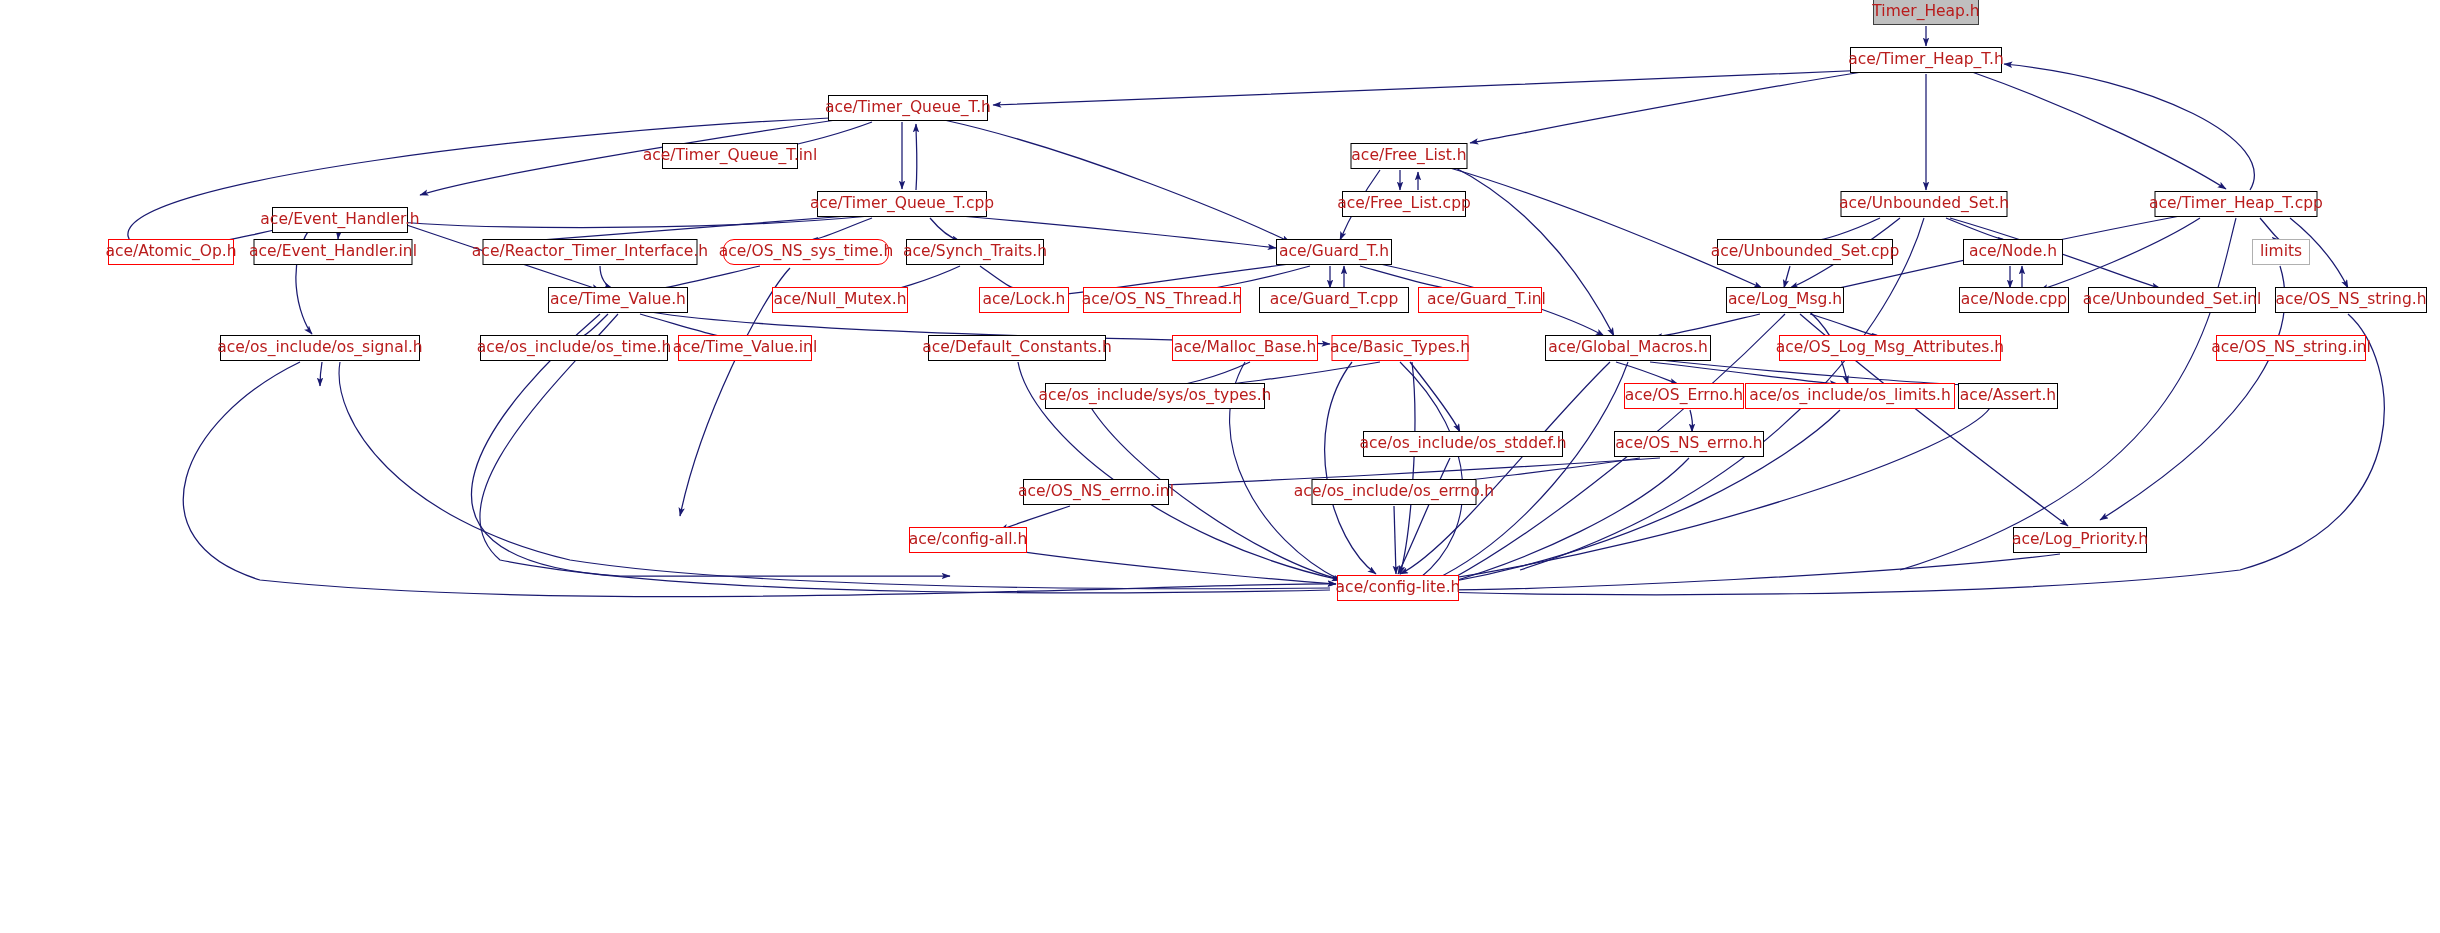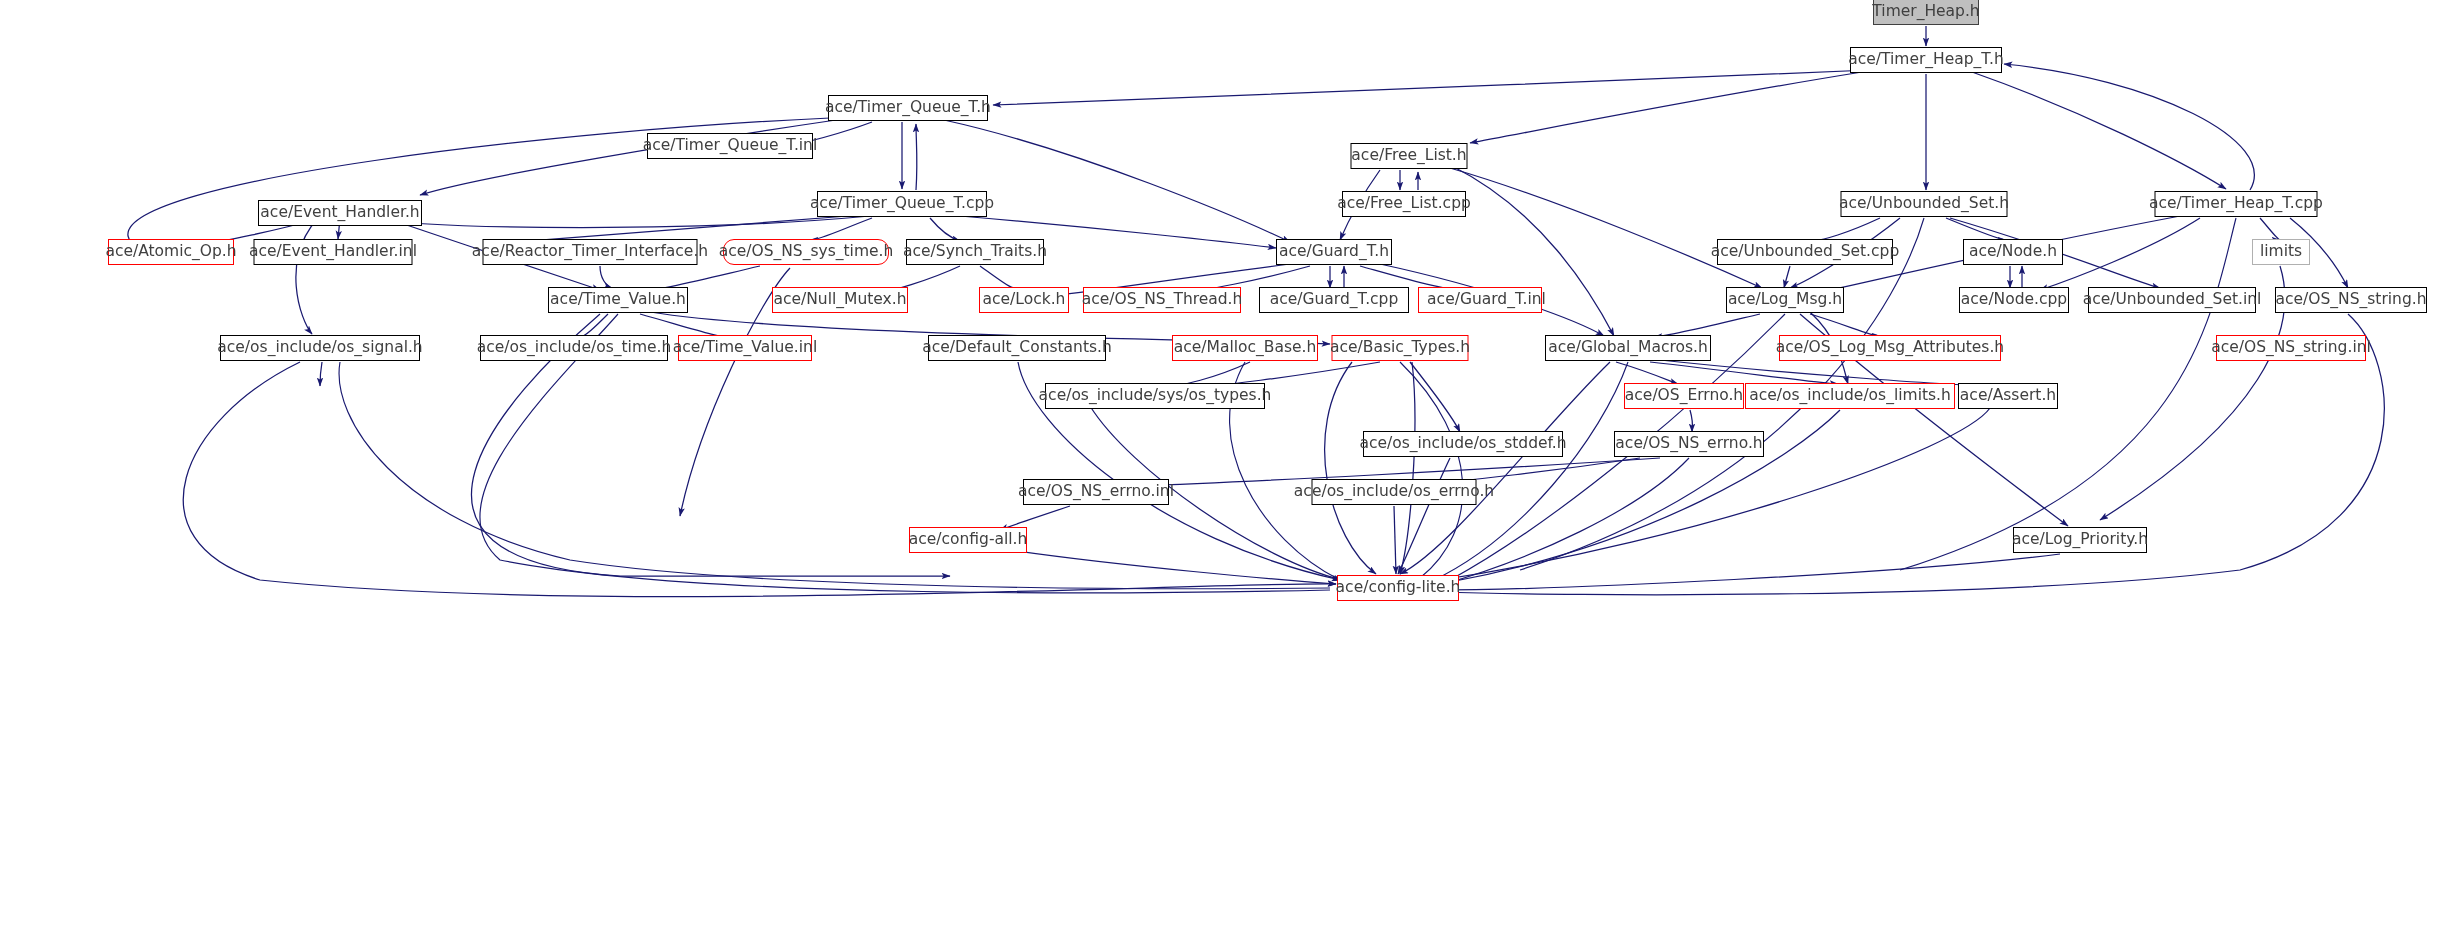--- a/index.html
+++ b/index.html
@@ -4,21 +4,21 @@
 <style>
   html,body{margin:0;padding:0;background:#ffffff;}
   body{font-family:"DejaVu Sans","Liberation Sans",sans-serif;}
   #canvas{position:relative;width:2440px;height:933px;background:#ffffff;overflow:hidden;}
   #edges{position:absolute;left:0;top:0;width:2440px;height:933px;}
   .node{
     position:absolute;
     box-sizing:border-box;
     border:1px solid #000000;
     background:#ffffff;
-    color:#404040;
+    color:#b91c1c;
     font-size:15.5px;
     line-height:1;
     display:flex;
     align-items:center;
     justify-content:center;
     white-space:nowrap;
     padding:0 7px;
     height:26px;
     transform:translate(-50%,-50%);
     letter-spacing:0px;
@@ -148,23 +148,23 @@
       <path d="M1628,362 C1600,440 1520,540 1430,582"></path>
       <path d="M1785,314 C1700,400 1560,520 1450,580"></path>
       <path d="M1924,218 C1900,300 1800,480 1520,570"></path>
       <path d="M2236,218 C2210,320 2190,480 1900,570"></path>
       <path d="M1689,458 C1640,510 1530,560 1440,585"></path>
     </g>
   </svg>
 <div class="node root" style="left: 1926px; top: 12px; width: 106px;">Timer_Heap.h</div>
     <div class="node" style="left: 1926px; top: 60px; width: 152px;">ace/Timer_Heap_T.h</div>
     <div class="node" style="left: 908px; top: 108px; width: 160px;">ace/Timer_Queue_T.h</div>
-    <div class="node" style="left: 730px; top: 146px; width: 166px;">ace/Timer_Queue_T.inl</div>
+    <div class="node" style="left: 730px; top: 156px; width: 136px;">ace/Timer_Queue_T.inl</div>
     <div class="node" style="left: 1409px; top: 156px; width: 117px;">ace/Free_List.h</div>
-    <div class="node" style="left: 340px; top: 213px; width: 164px;">ace/Event_Handler.h</div>
+    <div class="node" style="left: 340px; top: 220px; width: 136px;">ace/Event_Handler.h</div>
     <div class="node" style="left: 902px; top: 204px; width: 170px;">ace/Timer_Queue_T.cpp</div>
     <div class="node" style="left: 1404px; top: 204px; width: 124px;">ace/Free_List.cpp</div>
     <div class="node" style="left: 1924px; top: 204px; width: 167px;">ace/Unbounded_Set.h</div>
     <div class="node" style="left: 2236px; top: 204px; width: 163px;">ace/Timer_Heap_T.cpp</div>
     <div class="node red" style="left: 171px; top: 252px; width: 126px;">ace/Atomic_Op.h</div>
     <div class="node" style="left: 333px; top: 252px; width: 159px;">ace/Event_Handler.inl</div>
     <div class="node" style="left: 590px; top: 252px; width: 215px;">ace/Reactor_Timer_Interface.h</div>
     <div class="node red" style="left: 806px; top: 252px; width: 166px; border-radius: 11px;">ace/OS_NS_sys_time.h</div>
     <div class="node" style="left: 975px; top: 252px; width: 138px;">ace/Synch_Traits.h</div>
     <div class="node" style="left: 1334px; top: 252px; width: 116px;">ace/Guard_T.h</div>

